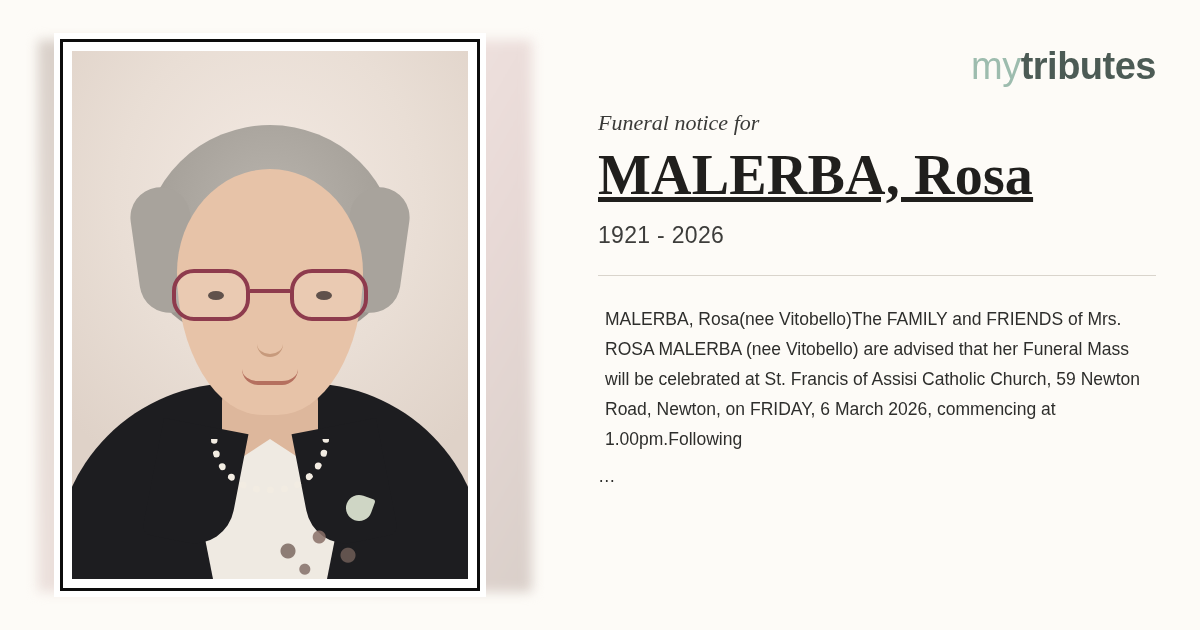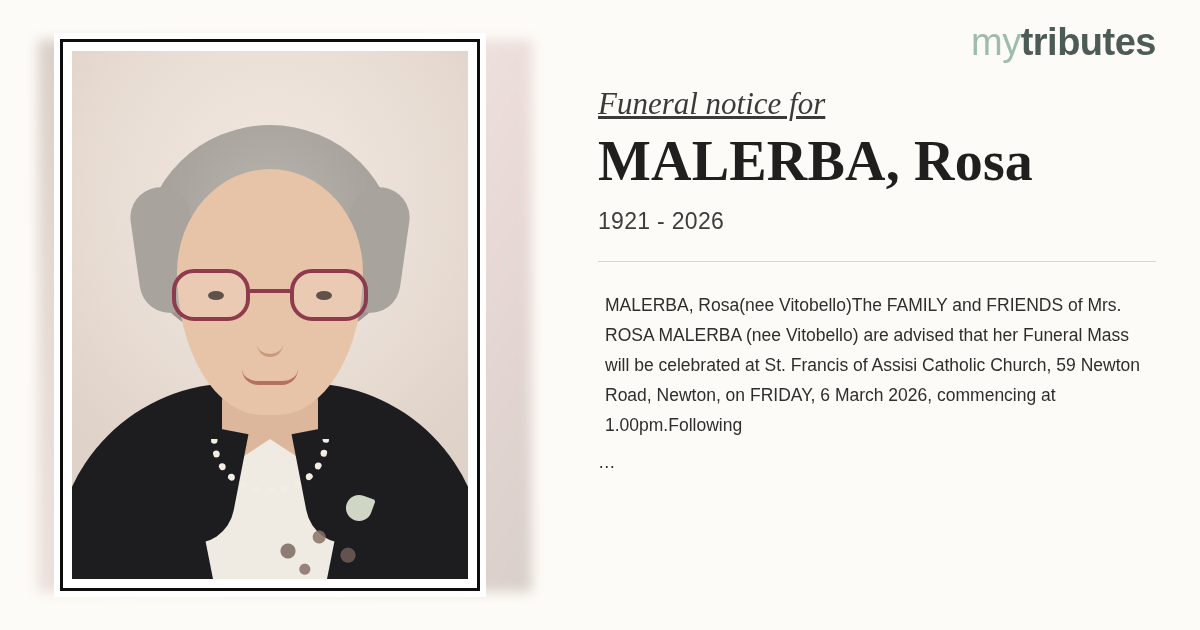--- a/index.html
+++ b/index.html
@@ -227,50 +227,50 @@
       radial-gradient(circle at 20% 60%, #7d6a63 0 7px, transparent 8px),
       radial-gradient(circle at 46% 40%, #8a7068 0 6px, transparent 7px),
       radial-gradient(circle at 70% 66%, #6f5d57 0 7px, transparent 8px),
       radial-gradient(circle at 34% 86%, #85706a 0 5px, transparent 6px);
     opacity: 0.85;
   }
 
   
   .content {
     flex: 1 1 auto;
-    padding: 23px 44px 30px 58px;
+    padding: 47px 44px 30px 58px;
     position: relative;
   }
   .logo {
     text-align: right;
     font-size: 38px;
     letter-spacing: -0.5px;
     line-height: 1;
     margin-bottom: 26px;
   }
   .logo .my { color: #9dbcae; font-weight: 400; }
   .logo .tributes { color: #4c5b55; font-weight: 700; }
 
   .eyebrow {
     font-family: "Liberation Serif", serif;
     font-style: italic;
-    font-size: 31px;
+    font-size: 22px;
     color: #3a3a38;
     margin: 0 0 10px 0;
     line-height: 1.1;
-    text-decoration: underline;
   }
   .name {
     font-family: "Liberation Serif", serif;
     font-weight: 700;
     font-size: 56px;
     line-height: 1.08;
     color: #201f1d;
     margin: 0 0 16px 0;
     letter-spacing: 0.2px;
+    text-decoration: underline;
   }
   .dates {
     font-size: 23px;
     color: #3d3d3b;
     margin: 0 0 26px 0;
     letter-spacing: 0.3px;
   }
   .divider {
     height: 1px;
     background: #d9d4cc;

